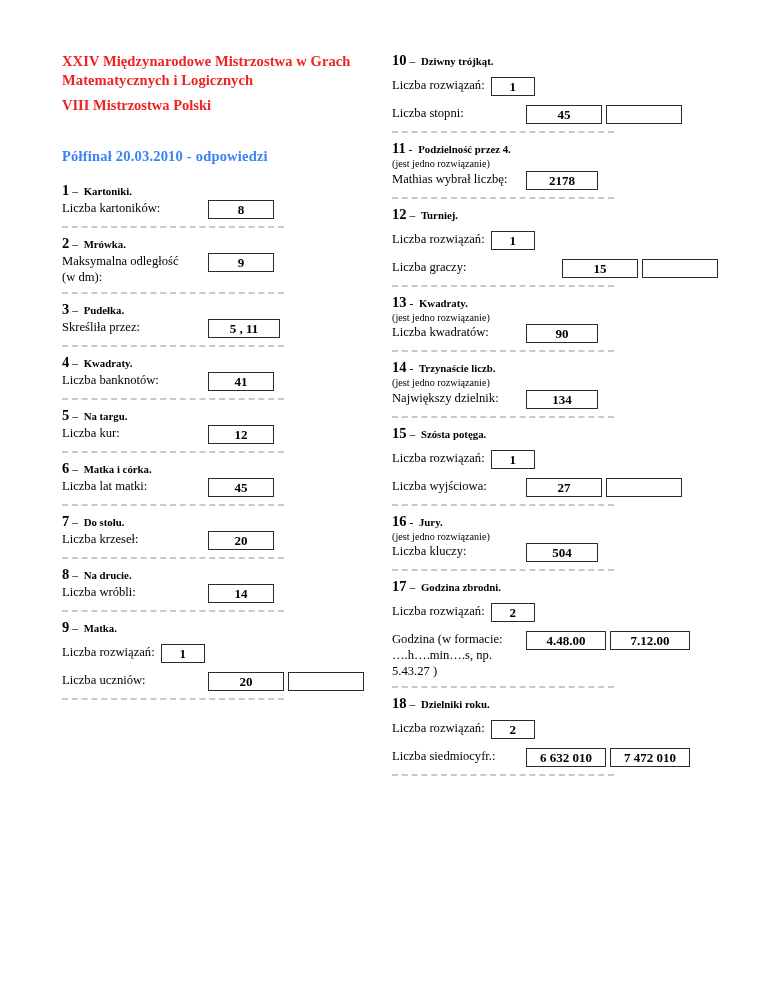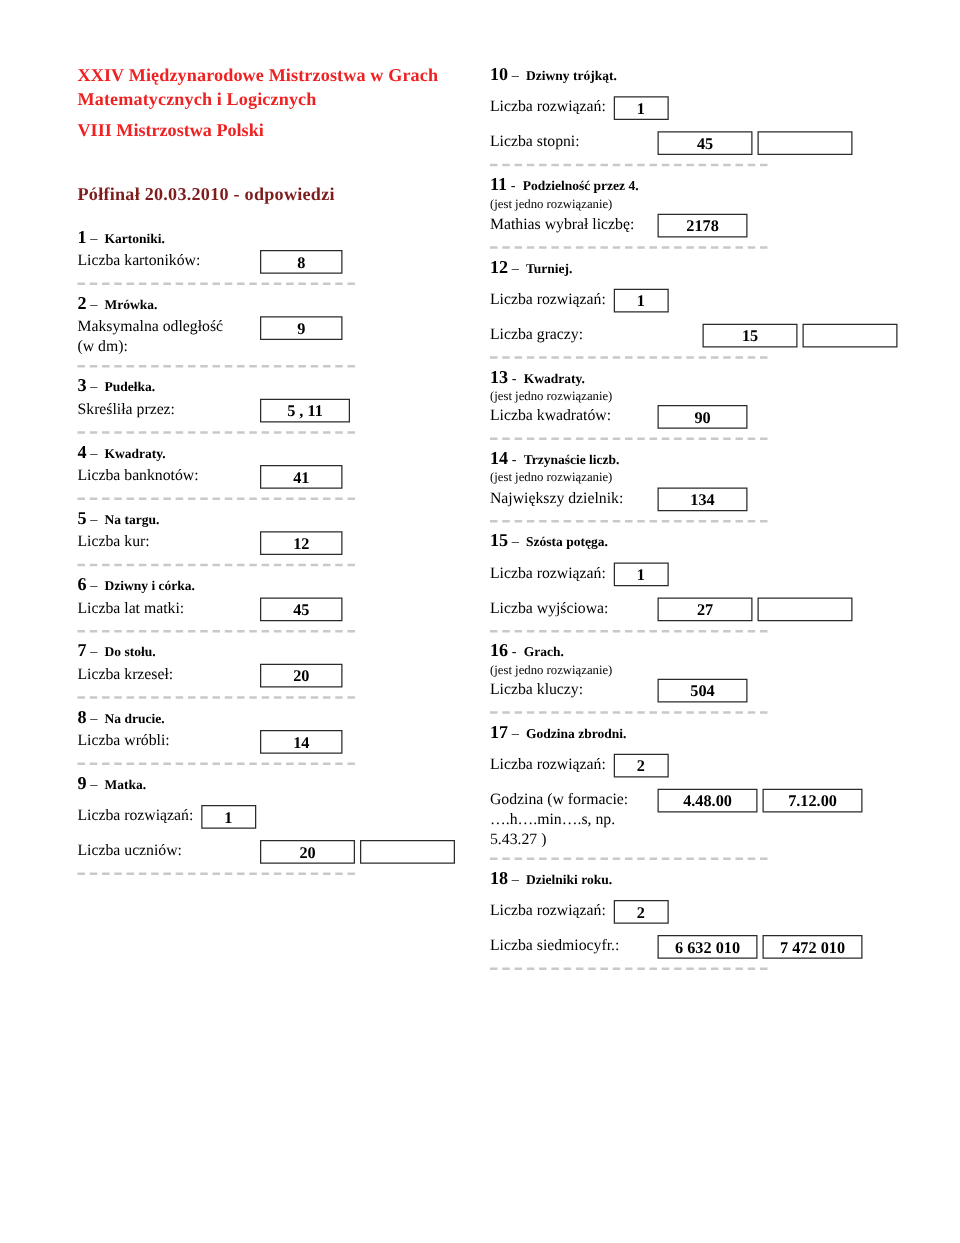--- a/index.html
+++ b/index.html
@@ -118,21 +118,21 @@
 <body>
 
 <div class="page">
 
   <div class="header">
     <div class="title-block">
       <div class="title-line" style="color: rgb(238, 34, 34);">XXIV Międzynarodowe Mistrzostwa w Grach</div>
       <div class="title-line" style="color: rgb(238, 34, 34);">Matematycznych i Logicznych</div>
     </div>
     <div class="subtitle-line" style="color: rgb(238, 34, 34);">VIII Mistrzostwa Polski</div>
-    <div class="semifinal" style="color: #7f1d1d;">Półfinał 20.03.2010  -   odpowiedzi</div>
+    <div class="semifinal" style="color: #3b82f6;">Półfinał 20.03.2010  -   odpowiedzi</div>
   </div>
 
   <div class="col col-left" id="left-col">
       <div class="item">
         <div class="item-head"><span class="item-num">1</span><span class="item-dash" style="white-space: pre;"> –  </span><span class="item-name">Kartoniki.</span></div>
         <div class="row" style="margin-top: 0px;">
           <div class="row-label" style="width: 140px; flex: 0 0 auto;">Liczba kartoników:</div>
           <div class="boxes" style="margin-left: 6px;">
             <div class="abox" style="width: 64px;">8</div>
           </div>
@@ -174,21 +174,21 @@
         <div class="item-head"><span class="item-num">5</span><span class="item-dash" style="white-space: pre;"> –  </span><span class="item-name">Na targu.</span></div>
         <div class="row" style="margin-top: 0px;">
           <div class="row-label" style="width: 140px; flex: 0 0 auto;">Liczba kur:</div>
           <div class="boxes" style="margin-left: 6px;">
             <div class="abox" style="width: 64px;">12</div>
           </div>
         </div>
         <div class="sep" style="width: 222px; margin-top: 7px; margin-bottom: 7px;"></div>
       </div>
       <div class="item">
-        <div class="item-head"><span class="item-num">6</span><span class="item-dash" style="white-space: pre;"> –  </span><span class="item-name">Dziwny i córka.</span></div>
+        <div class="item-head"><span class="item-num">6</span><span class="item-dash" style="white-space: pre;"> –  </span><span class="item-name">Matka i córka.</span></div>
         <div class="row" style="margin-top: 0px;">
           <div class="row-label" style="width: 140px; flex: 0 0 auto;">Liczba lat matki:</div>
           <div class="boxes" style="margin-left: 6px;">
             <div class="abox" style="width: 64px;">45</div>
           </div>
         </div>
         <div class="sep" style="width: 222px; margin-top: 7px; margin-bottom: 7px;"></div>
       </div>
       <div class="item">
         <div class="item-head"><span class="item-num">7</span><span class="item-dash" style="white-space: pre;"> –  </span><span class="item-name">Do stołu.</span></div>
@@ -307,21 +307,21 @@
         <div class="row" style="margin-top: 9px;">
           <div class="row-label" style="width: 128px; flex: 0 0 auto;">Liczba wyjściowa:</div>
           <div class="boxes" style="margin-left: 6px;">
             <div class="abox" style="width: 74px;">27</div>
             <div class="abox empty" style="width: 74px; margin-left: 4px;"></div>
           </div>
         </div>
         <div class="sep" style="width: 222px; margin-top: 7px; margin-bottom: 7px;"></div>
       </div>
       <div class="item">
-        <div class="item-head"><span class="item-num">16</span><span class="item-dash" style="white-space: pre;"> -  </span><span class="item-name">Grach.</span></div>
+        <div class="item-head"><span class="item-num">16</span><span class="item-dash" style="white-space: pre;"> -  </span><span class="item-name">Jury.</span></div>
         <div class="item-note">(jest jedno rozwiązanie)</div>
         <div class="row" style="margin-top: 0px;">
           <div class="row-label" style="width: 128px; flex: 0 0 auto;">Liczba kluczy:</div>
           <div class="boxes" style="margin-left: 6px;">
             <div class="abox" style="width: 70px;">504</div>
           </div>
         </div>
         <div class="sep" style="width: 222px; margin-top: 7px; margin-bottom: 7px;"></div>
       </div>
       <div class="item">

